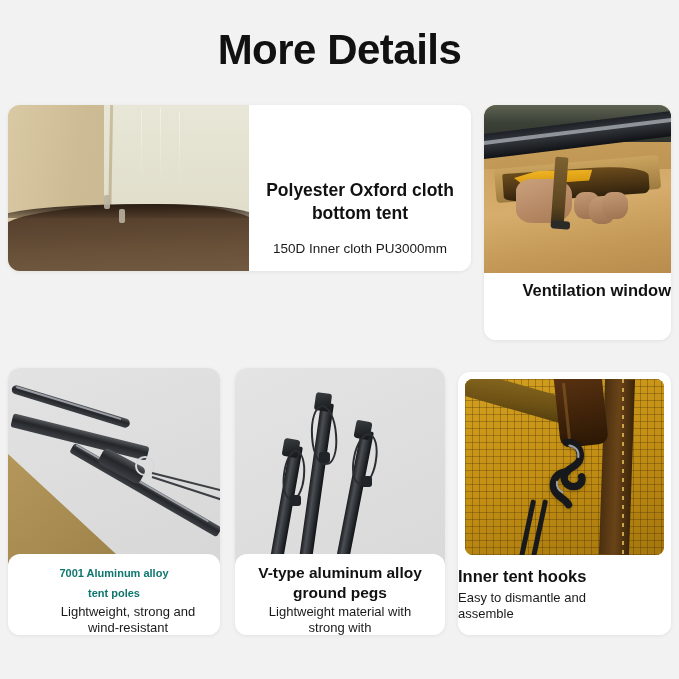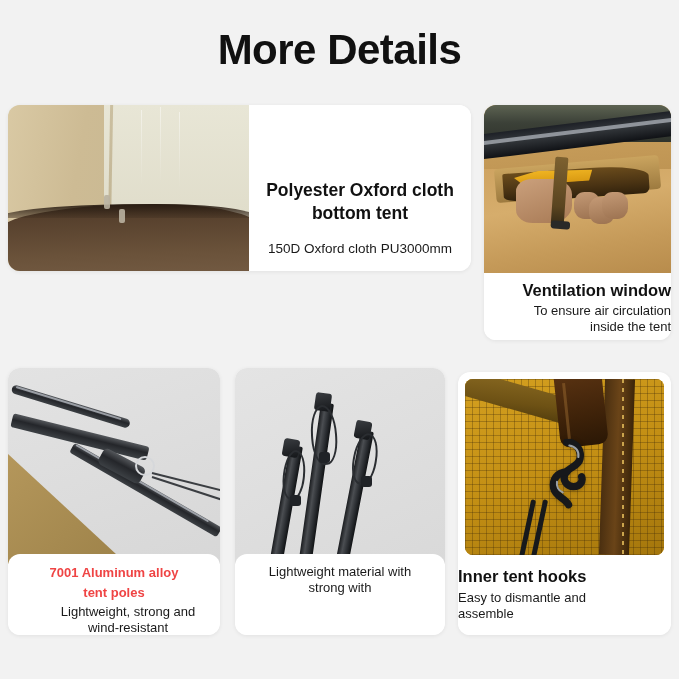--- a/index.html
+++ b/index.html
@@ -162,21 +162,21 @@
     background: #2a2a28; border-radius: 3px; transform: rotate(4deg);
   }
 
   
   #card-poles { left: 8px; top: 368px; width: 212px; height: 267px; }
   #card-poles .photo { position: absolute; left: 0; top: 0; width: 212px; height: 196px; overflow: hidden; }
   #card-poles .text-panel {
     position: absolute; left: 0; top: 186px; width: 212px; height: 81px;
     background: #fff; border-radius: 12px; padding-top: 9px; text-align: center;
   }
-  #card-poles .ttl { font-size: 13px; font-weight: 700; color: #ef4444; line-height: 20px; }
+  #card-poles .ttl { font-size: 11px; font-weight: 700; color: #0f766e; line-height: 20px; }
   #card-poles .sub { margin-top: 1px; font-size: 13px; color: #1a1a1a; line-height: 16px; padding-left: 28px; }
 
   .pole-scene { position: absolute; inset: 0; background: linear-gradient(160deg,#e3e3e3,#d7d7d7); }
   .ps-tent {
     position: absolute; left: 0; bottom: 0; width: 56%; height: 72%;
     background: linear-gradient(140deg,#b89a5e,#9d8249);
     clip-path: polygon(0 22%, 100% 100%, 0 100%);
   }
   .ps-pole {
     position: absolute; background: linear-gradient(180deg,#55585c,#24262a 45%,#3c4044);
@@ -298,21 +298,21 @@
         <div class="ti-clip" style="left:40%;top:40%;"></div>
         <div class="ti-clip" style="left:46%;top:46%;"></div>
         <div class="ti-base"></div>
       </div>
     </div>
     <div class="text-panel">
       <div class="ttl">
         <span>Polyester Oxford cloth</span><br>
         <span>bottom tent</span>
       </div>
-      <div class="sub">150D Oxford cloth PU3000mm</div>
+      <div class="sub">150D Inner cloth PU3000mm</div>
     </div>
   </div>
 
   <div class="card" id="card-ventilation">
     <div class="photo">
       <div class="vent-scene">
         <div class="vs-sky"></div>
         <div class="vs-fabric-upper"></div>
         <div class="vs-fabric-lower"></div>
         <div class="vs-ridge"></div>
@@ -323,24 +323,20 @@
         <div class="vs-hand"></div>
         <div class="vs-finger" style="left:48%;top:52%;"></div>
         <div class="vs-finger" style="left:56%;top:55%;"></div>
         <div class="vs-finger" style="left:63%;top:52%;"></div>
         <div class="vs-zip"></div>
         <div class="vs-pull"></div>
       </div>
     </div>
     <div class="text-panel">
       <div class="ttl">Ventilation window</div>
-      <div class="sub">
-        <span>To ensure air circulation</span><br>
-        <span>inside the tent</span>
-      </div>
     </div>
   </div>
 
   <div class="card" id="card-poles">
     <div class="photo">
       <div class="pole-scene">
         <div class="ps-tent"></div>
 
         <div class="ps-pole" style="left:2%;top:8%;width:58%;height:9px;transform:rotate(17deg);transform-origin:left center;border-radius:6px;"></div>
         <div class="ps-hl" style="left:4%;top:9%;width:52%;height:2px;transform:rotate(17deg);transform-origin:left center;"></div>
@@ -384,20 +380,24 @@
         <div class="pg-loop" style="left:36%;top:19%;width:26px;height:60px;transform:rotate(-4deg);"></div>
         <div class="pg-knot" style="left:40%;top:43%;"></div>
 
         <div class="pg-shaft" style="left:60%;top:32%;height:140%;transform:rotate(11deg);transform-origin:top center;"></div>
         <div class="pg-head" style="left:57%;top:27%;transform:rotate(11deg);"></div>
         <div class="pg-loop" style="left:56%;top:33%;width:24px;height:52px;transform:rotate(10deg);"></div>
         <div class="pg-knot" style="left:60%;top:55%;"></div>
       </div>
     </div>
     <div class="text-panel">
+      <div class="ttl">
+        <span>V-type aluminum alloy</span><br>
+        <span>ground pegs</span>
+      </div>
       <div class="sub">
         <span>Lightweight material with</span><br>
         <span>strong with</span>
       </div>
     </div>
   </div>
 
   <div class="card" id="card-hooks">
     <div class="photo">
       <div class="hook-scene">

